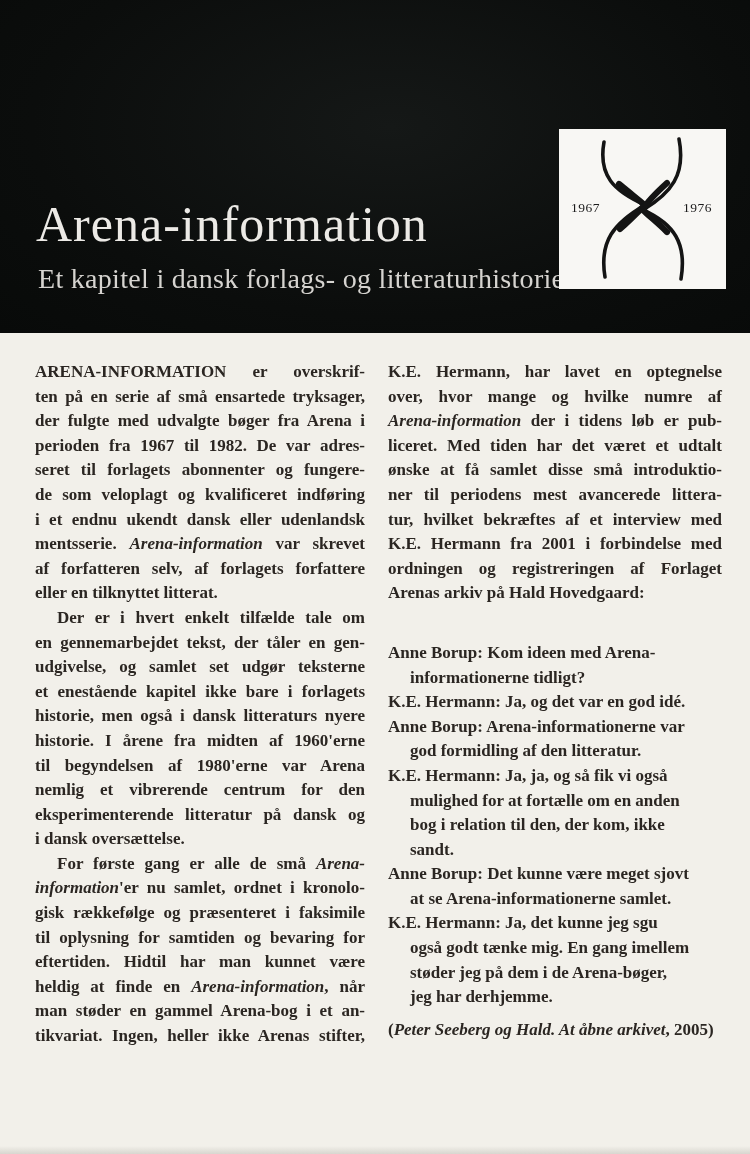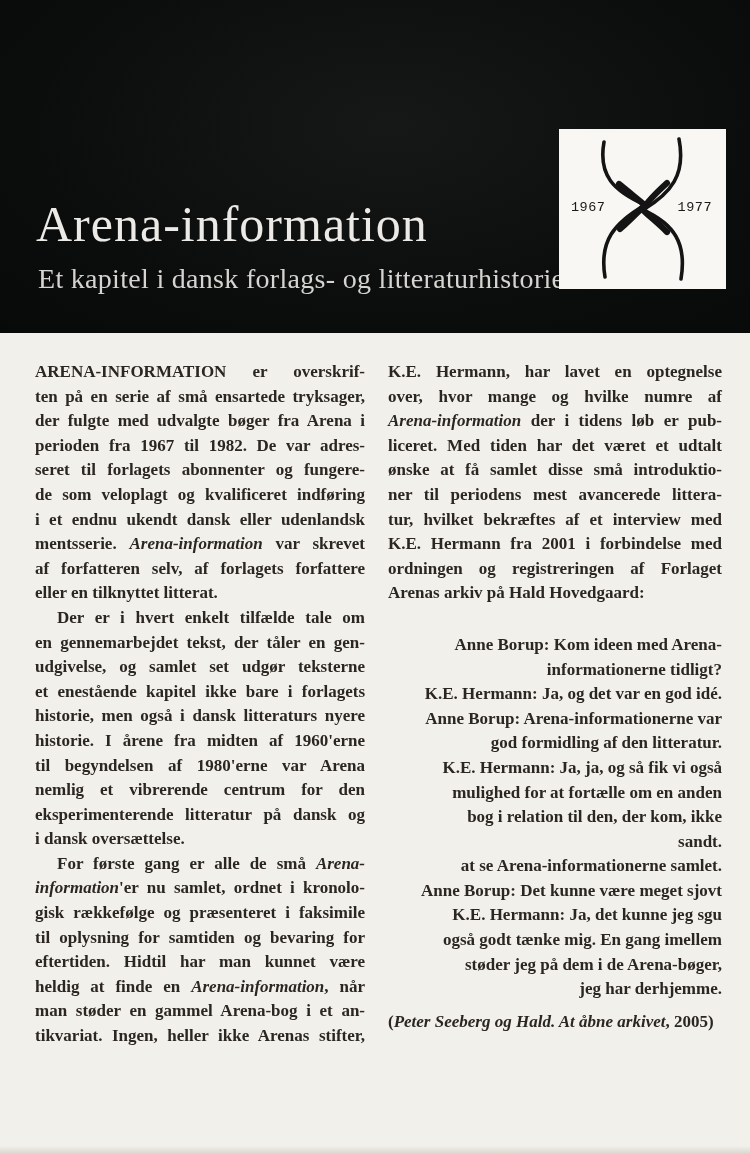--- a/index.html
+++ b/index.html
@@ -8,32 +8,32 @@
   
   .header{position:absolute;left:0;top:0;width:750px;height:333px;
           background:radial-gradient(ellipse at 52% 38%, #151817 0%, #0b0d0c 65%, #080a09 100%);}
   .title{position:absolute;left:36px;top:197px;font-size:50px;line-height:1.1;
          color:#eceae6;letter-spacing:1px;white-space:nowrap;}
   .subtitle{position:absolute;left:38px;top:263px;font-size:28px;
             color:#d6d4d0;letter-spacing:0.3px;white-space:nowrap;}
   
   .logo{position:absolute;left:559px;top:129px;width:167px;height:160px;background:#f8f7f4;}
   .logo svg{position:absolute;left:0;top:0;width:100%;height:100%;}
-  .logo .yr{position:absolute;top:71px;font-size:13.5px;color:#1b1b1b;letter-spacing:0.5px;font-family:Liberation Mono, monospace;}
+  .logo .yr{position:absolute;top:71px;font-size:13.5px;color:#1b1b1b;letter-spacing:0.5px;}
   .year-left{left:12px;}
   .year-right{right:14px;}
   
   .col{position:absolute;top:360px;font-size:17px;line-height:24.6px;color:#2b2622;font-weight:bold;}
   .col-left{left:35px;width:330px;}
   .col-right{left:388px;width:334px;}
   .ln{min-height:24.6px;}
   .j{text-align:justify;text-align-last:justify;}
   .fi{padding-left:22px;}
   .cont{padding-left:22px;}
-  .interview{margin-top:27px;text-align:right;}
+  .interview{margin-top:35px;}
   .source{margin-top:8px;}
   i{font-style:italic;}
   .bottom-shadow{position:absolute;left:0;bottom:0;width:750px;height:8px;
                  background:linear-gradient(#f2f0ea,#d8d6cf);}
 </style>
 </head>
 <body>
 
 <div class="page">
 
@@ -44,21 +44,21 @@
     <div class="logo">
       <svg viewBox="0 0 167 160" fill="none" stroke="#141414" stroke-linecap="round">
         <path stroke-width="3.6" d="M45,13 C39,47 55,62 86,76 C55,94 40,112 46,148"></path>
         <path stroke-width="3.6" d="M120,10 C127,46 112,64 84,81 C115,95 128,114 122,150"></path>
         <path stroke-width="6.2" d="M60,55 C72,65 80,71 85,75.5"></path>
         <path stroke-width="6.2" d="M85,77 C78,84 70,92 61,100"></path>
         <path stroke-width="6.2" d="M108,54 C97,64 89,72 84.5,79.5"></path>
         <path stroke-width="6.2" d="M84,81 C90,87 99,94 108,103"></path>
       </svg>
       <span class="yr year-left">1967</span>
-      <span class="yr year-right">1977</span>
+      <span class="yr year-right">1976</span>
     </div>
   </div>
 
   <div class="col col-left">
       <div class="ln j">ARENA-INFORMATION er overskrif-</div>
       <div class="ln j">ten på en serie af små ensartede tryksager,</div>
       <div class="ln j">der fulgte med udvalgte bøger fra Arena i</div>
       <div class="ln j">perioden fra 1967 til 1982. De var adres-</div>
       <div class="ln j">seret til forlagets abonnenter og fungere-</div>
       <div class="ln j">de som veloplagt og kvalificeret indføring</div>
@@ -111,22 +111,22 @@
           <div class="ln">Anne Borup: Arena-informationerne var</div>
           <div class="ln cont">god formidling af den litteratur.</div>
         </div>
         <div>
           <div class="ln">K.E. Hermann: Ja, ja, og så fik vi også</div>
           <div class="ln cont">mulighed for at fortælle om en anden</div>
           <div class="ln cont">bog i relation til den, der kom, ikke</div>
           <div class="ln cont">sandt.</div>
         </div>
         <div>
+          <div class="ln">Anne Borup: Det kunne være meget sjovt</div>
           <div class="ln cont">at se Arena-informationerne samlet.</div>
-          <div class="ln">Anne Borup: Det kunne være meget sjovt</div>
         </div>
         <div>
           <div class="ln">K.E. Hermann: Ja, det kunne jeg sgu</div>
           <div class="ln cont">også godt tænke mig. En gang imellem</div>
           <div class="ln cont">støder jeg på dem i de Arena-bøger,</div>
           <div class="ln cont">jeg har derhjemme.</div>
         </div>
       </div>
     <div class="ln source">(<i>Peter Seeberg og Hald. At åbne arkivet</i>, 2005)</div>
   </div>

